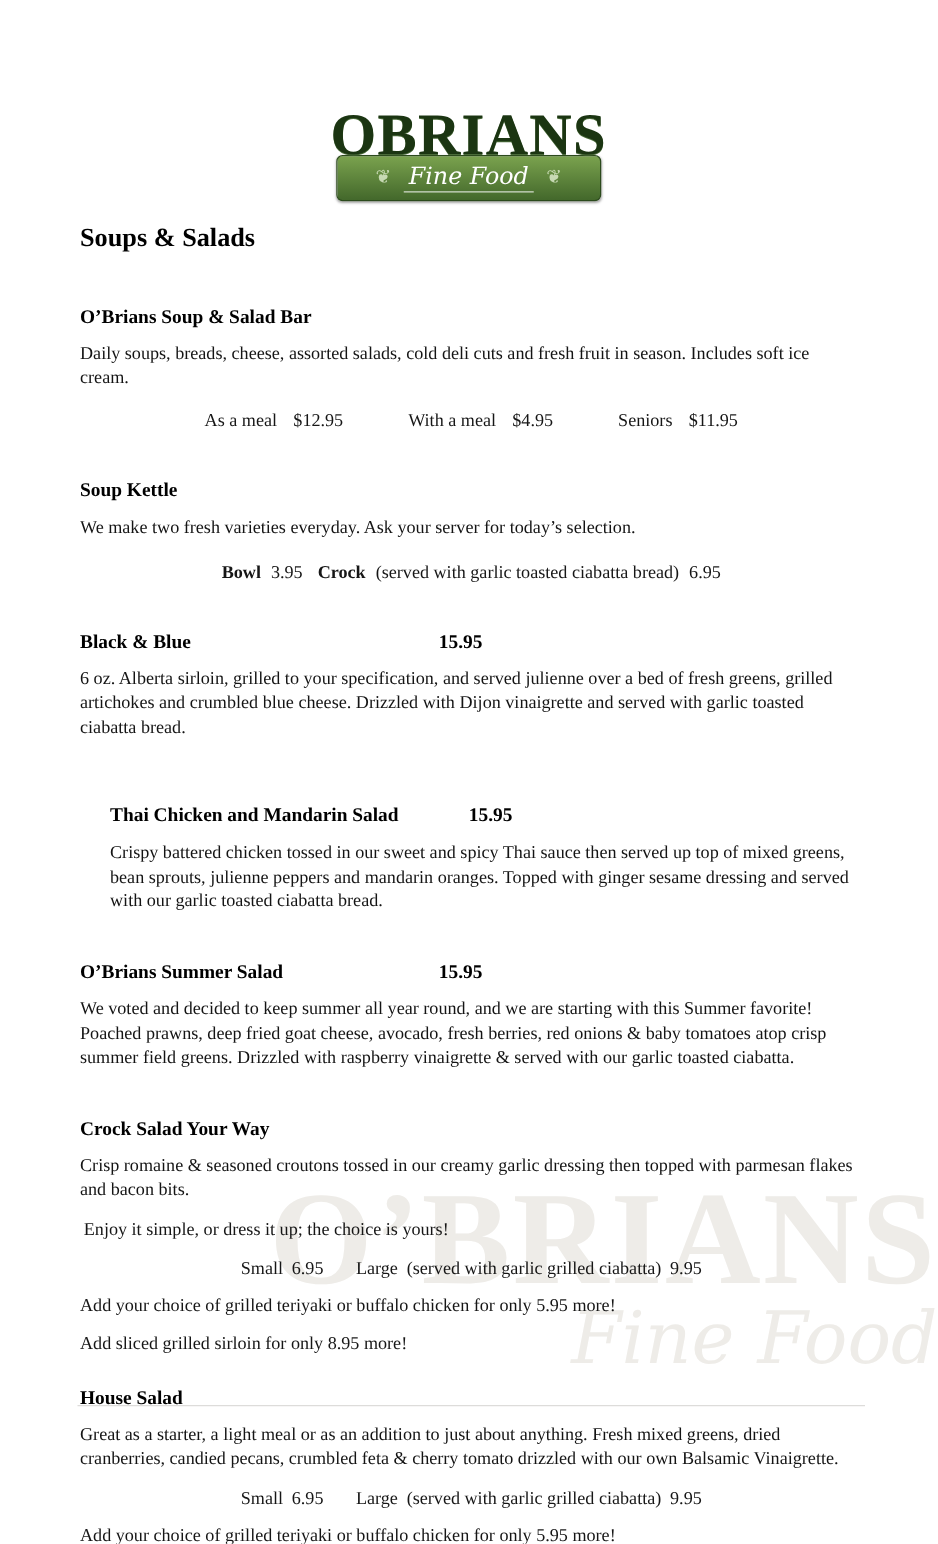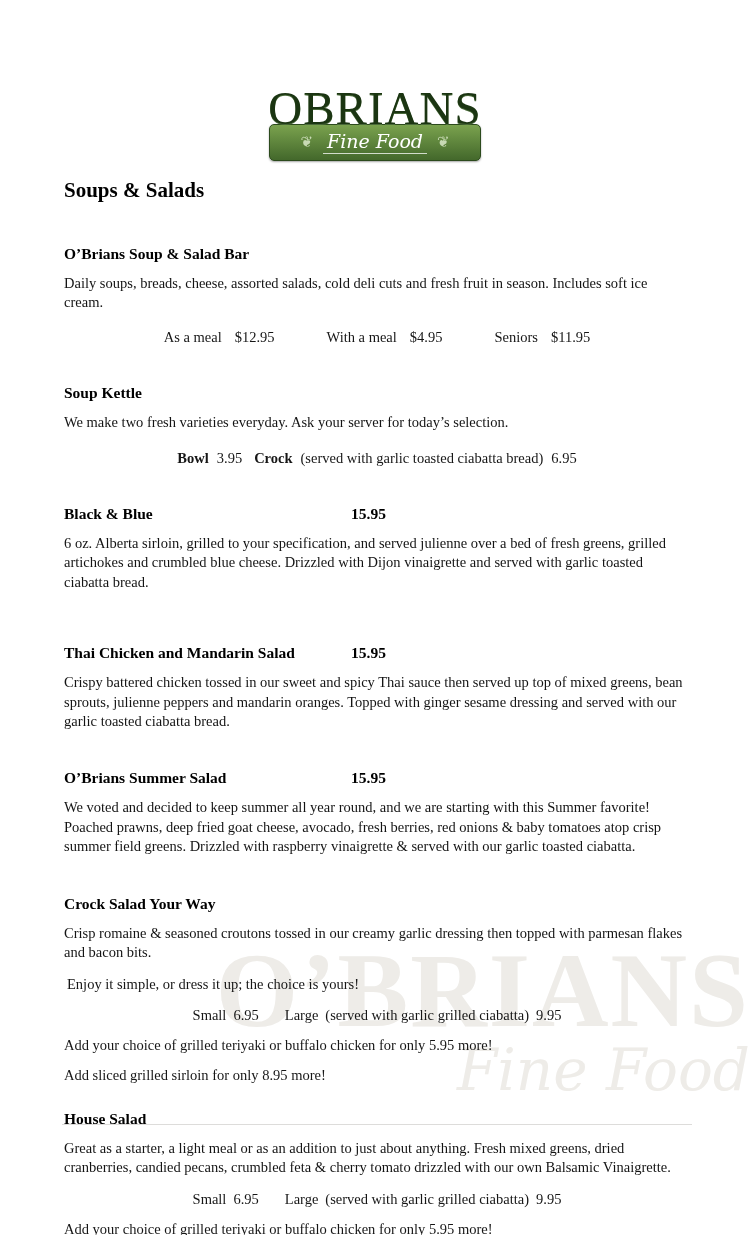--- a/index.html
+++ b/index.html
@@ -34,21 +34,21 @@
   .menupix {
     position: absolute; top: 1130px; left: 512px; z-index: 0;
     font-family: "DejaVu Sans", sans-serif;
     font-size: 27px; color: #cccccc; letter-spacing: 7px;
   }
 
   
   .logo-block { position: relative; z-index: 2; padding-top: 86px; text-align: center; }
   .logo-word {
     font-family: "Liberation Serif", serif;
-    font-weight: normal; font-size: 47px; line-height: 0.95;
+    font-weight: bold; font-size: 47px; line-height: 0.95;
     color: #1b3512; letter-spacing: 1px;
     text-shadow: 0 1px 0 #4a6b3a;
   }
   .logo-banner {
     width: 212px; height: 37px; margin: -7px auto 0;
     background: linear-gradient(#7aa24e, #43682b);
     border: 1px solid #2c4a1d; border-radius: 5px;
     display: flex; align-items: center; justify-content: center; gap: 10px;
     box-shadow: 0 1px 2px rgba(0,0,0,0.35);
   }
@@ -62,21 +62,21 @@
 
   
   .content { position: relative; z-index: 2; padding: 0 60px 0 64px; }
   .page-title {
     margin-top: 17px;
     font-size: 21px; font-weight: bold; color: #000;
   }
 
   .menu-item { margin-top: 38px; }
   .menu-item.first { margin-top: 42px; }
-  .menu-item.gap-lg { margin-top: 52px; }
+  .menu-item.gap-lg { margin-top: 52px; margin-left: 24px; }
   .menu-item.gap-sm { margin-top: 26px; }
 
   .item-header { display: flex; align-items: baseline; }
   .item-name { font-size: 15.5px; font-weight: bold; color: #000; }
   .name-col { width: 287px; flex: none; }
   .item-price { font-size: 15.5px; font-weight: bold; color: #000; }
 
   .item-desc {
     margin-top: 11px; font-size: 14.5px; line-height: 1.34; color: #141414;
   }

